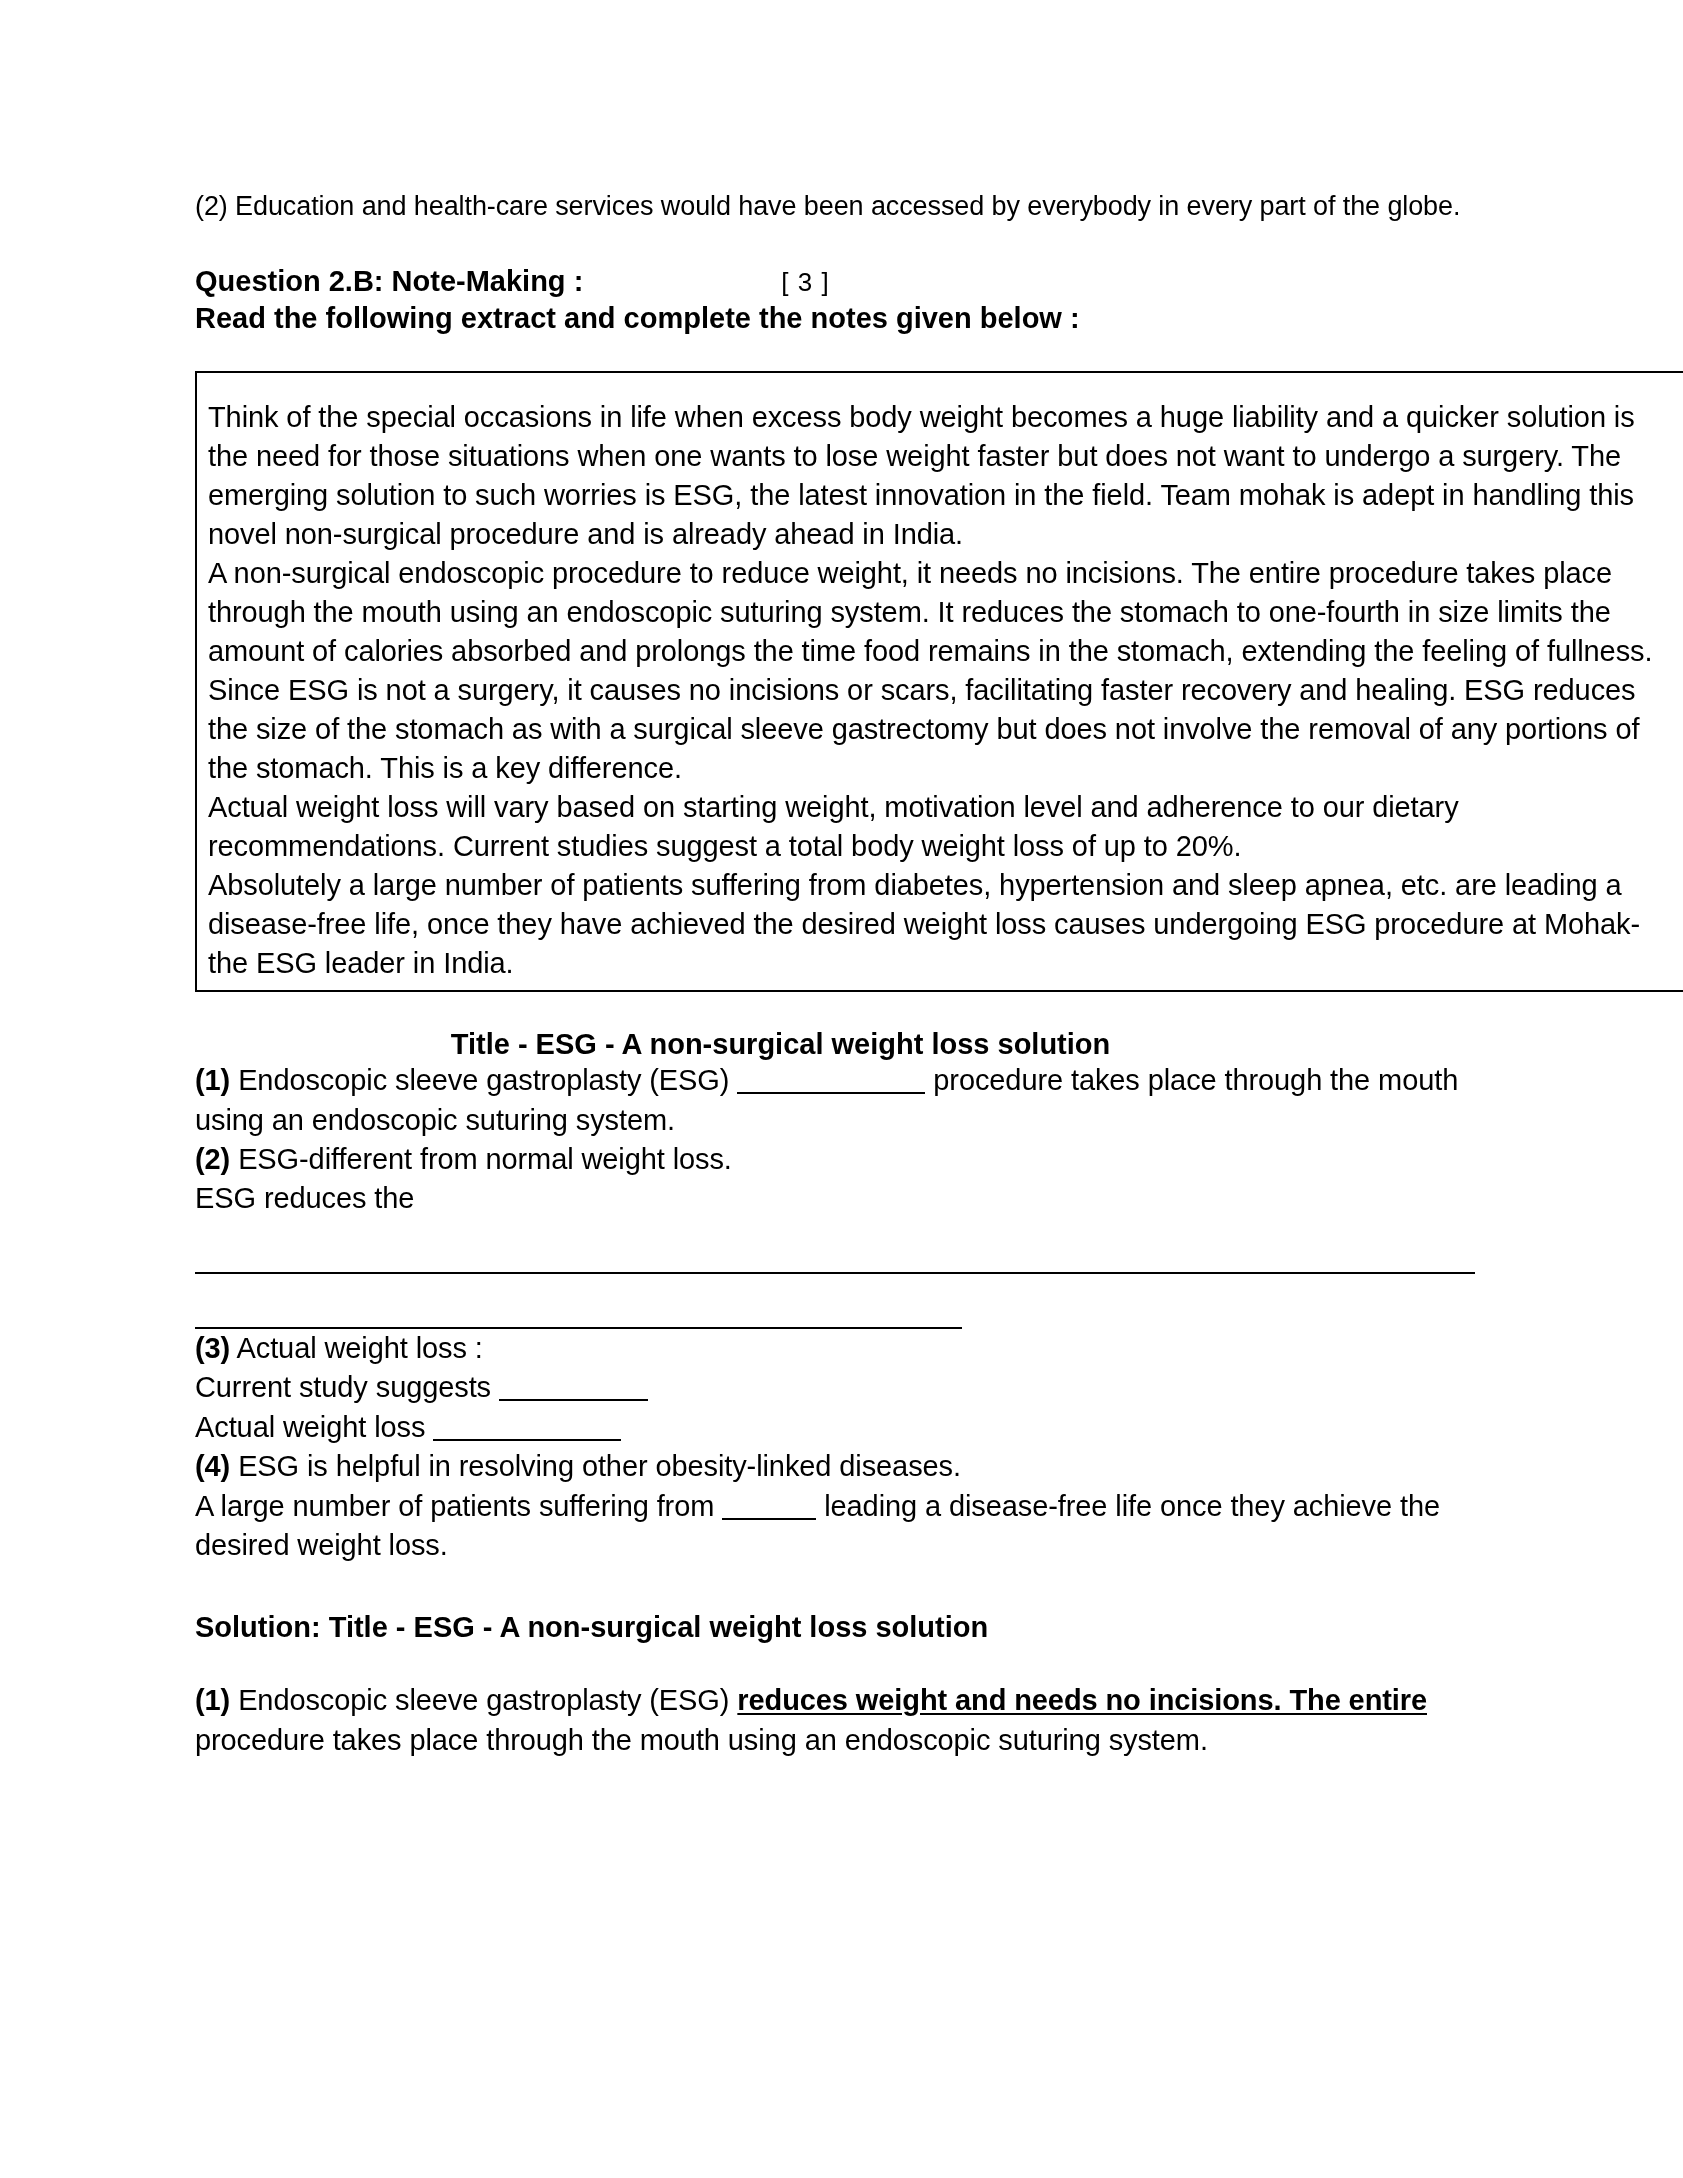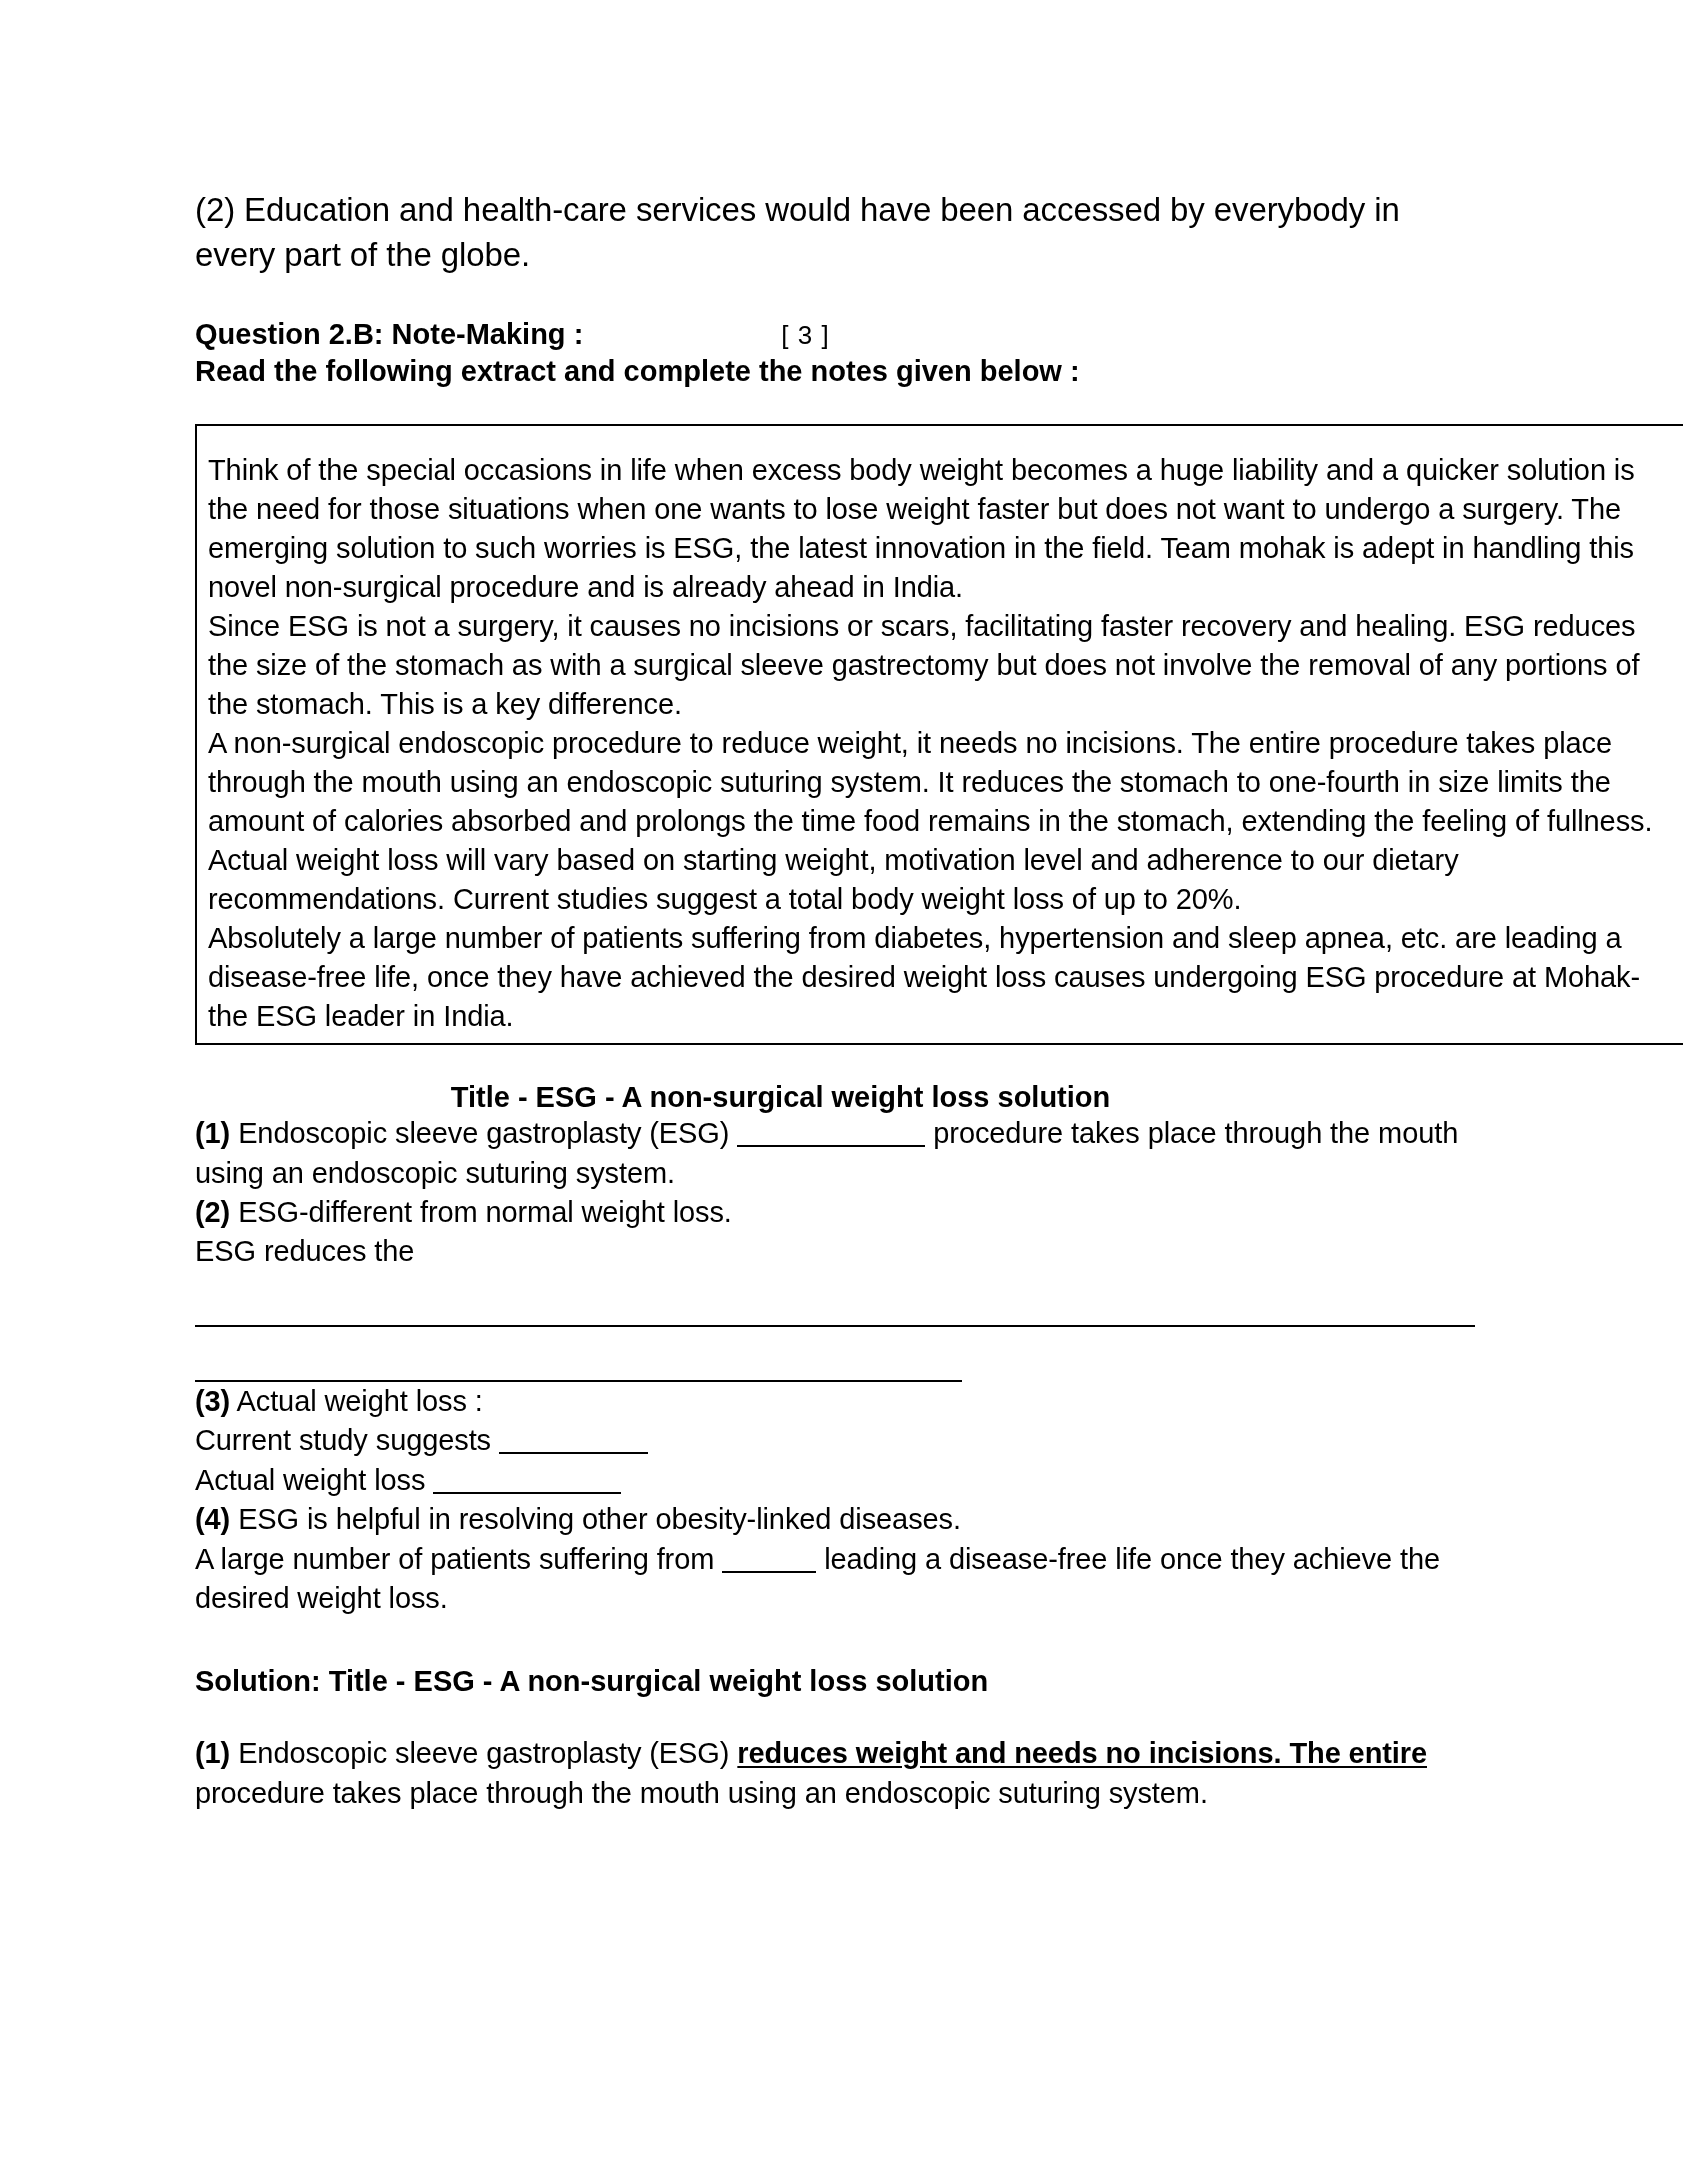--- a/index.html
+++ b/index.html
@@ -19,21 +19,21 @@
     position: relative;
     width: 1683px;
     height: 2178px;
     background: #ffffff;
     box-sizing: border-box;
     padding: 188px 198px 0 195px;
   }
 
   
   .para {
-    font-size: 33px;
+    font-size: 27px;
     line-height: 1.36;
     letter-spacing: -0.1px;
     margin: 0;
     text-align: left;
   }
   .bold { font-weight: bold; }
 
   .heading-row {
     display: flex;
     align-items: baseline;
@@ -139,22 +139,22 @@
 
   <div class="heading-row">
     <span class="heading-main">Question 2.B: Note-Making :</span>
     <span class="marks">[ 3 ]</span>
   </div>
 
   <div class="subheading">Read the following extract and complete the notes given below :</div>
 
   <div class="extract-box">
     <p>Think of the special occasions in life when excess body weight becomes a huge liability and a quicker solution is the need for those situations when one wants to lose weight faster but does not want to undergo a surgery. The emerging solution to such worries is ESG, the latest innovation in the field. Team mohak is adept in handling this novel non-surgical procedure and is already ahead in India.</p>
+    <p>A non-surgical endoscopic procedure to reduce weight, it needs no incisions. The entire procedure takes place through the mouth using an endoscopic suturing system. It reduces the stomach to one-fourth in size limits the amount of calories absorbed and prolongs the time food remains in the stomach, extending the feeling of fullness.</p>
     <p>Since ESG is not a surgery, it causes no incisions or scars, facilitating faster recovery and healing. ESG reduces the size of the stomach as with a surgical sleeve gastrectomy but does not involve the removal of any portions of the stomach. This is a key difference.</p>
-    <p>A non-surgical endoscopic procedure to reduce weight, it needs no incisions. The entire procedure takes place through the mouth using an endoscopic suturing system. It reduces the stomach to one-fourth in size limits the amount of calories absorbed and prolongs the time food remains in the stomach, extending the feeling of fullness.</p>
     <p>Actual weight loss will vary based on starting weight, motivation level and adherence to our dietary recommendations. Current studies suggest a total body weight loss of up to 20%.</p>
     <p>Absolutely a large number of patients suffering from diabetes, hypertension and sleep apnea, etc. are leading a disease-free life, once they have achieved the desired weight loss causes undergoing ESG procedure at Mohak- the ESG leader in India.</p>
   </div>
 
   <div class="notes-title">Title - ESG - A non-surgical weight loss solution</div>
 
   <p class="note-line"><span class="bold">(1)</span> <span>Endoscopic sleeve gastroplasty (ESG)</span> <span class="gapline g-lg"></span> <span>procedure takes place through the mouth using an endoscopic suturing system.</span></p>
 
   <p class="note-line"><span class="bold">(2)</span> <span>ESG-different from normal weight loss.</span></p>
   <p class="note-line">ESG reduces the</p>

